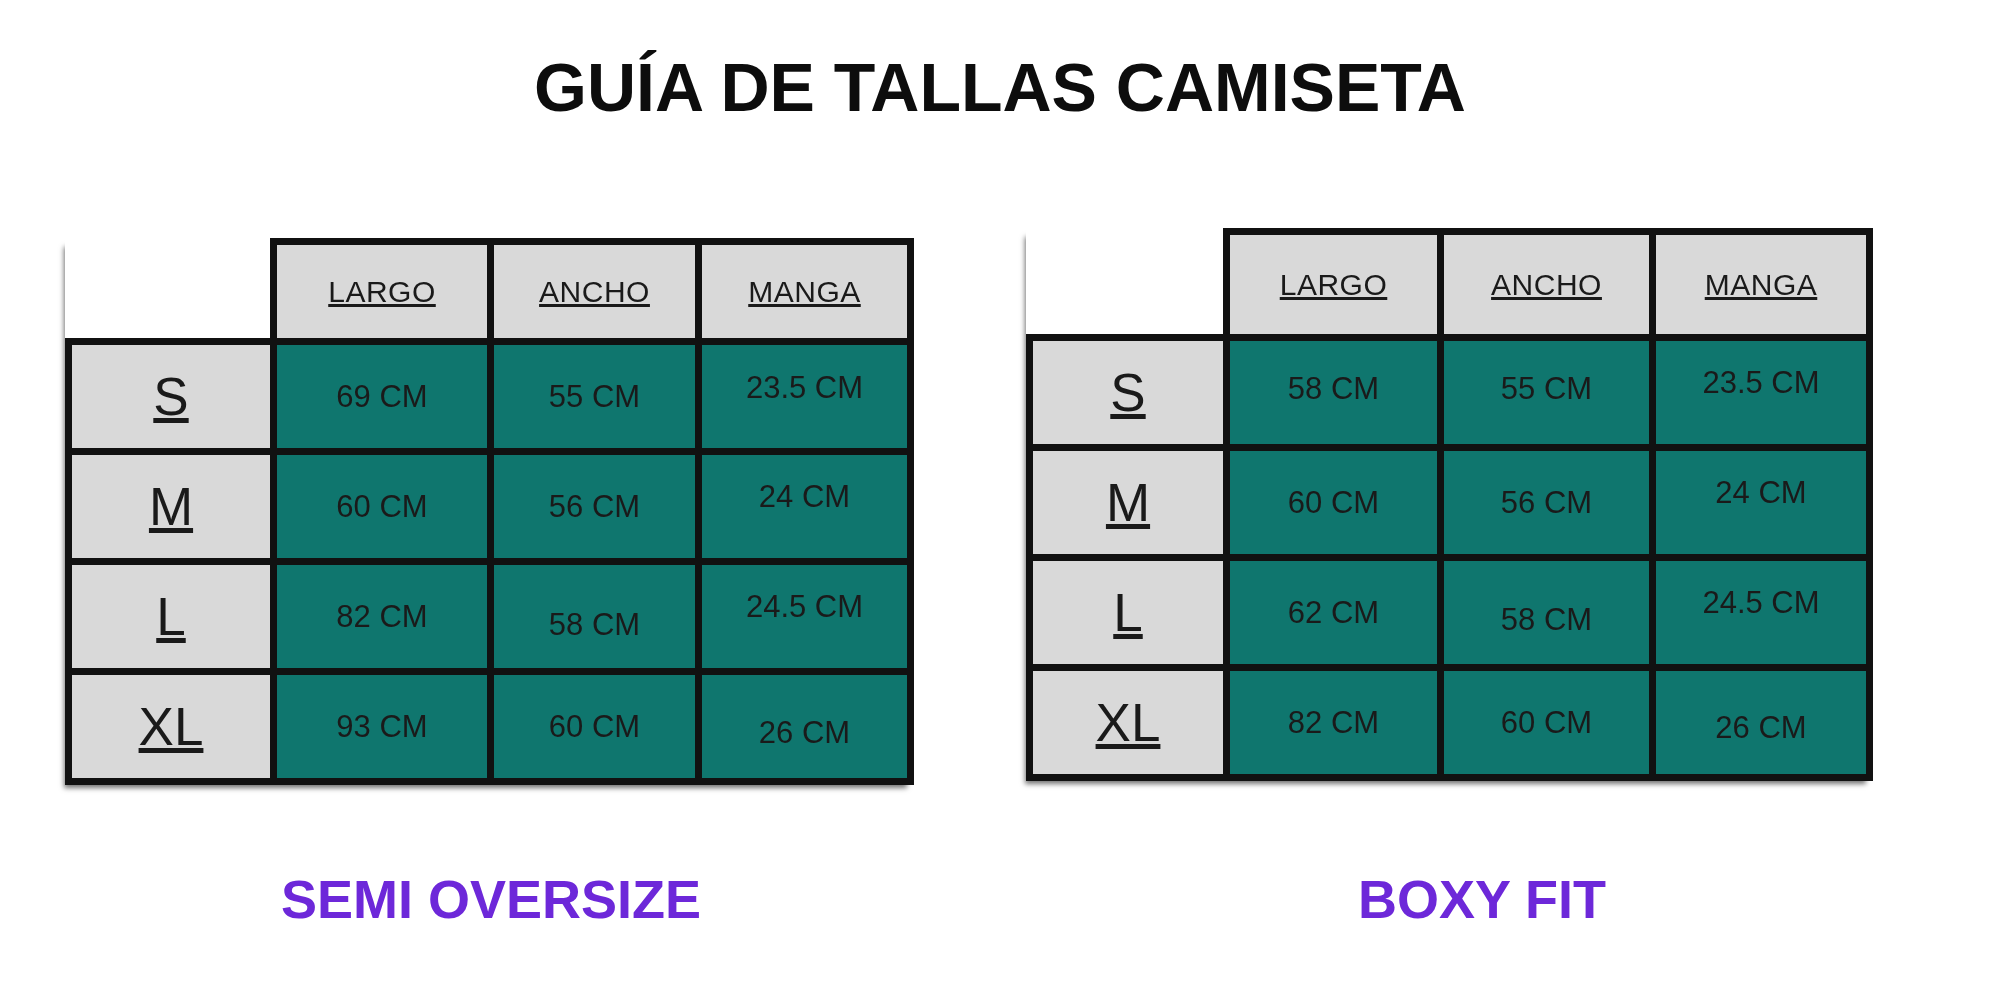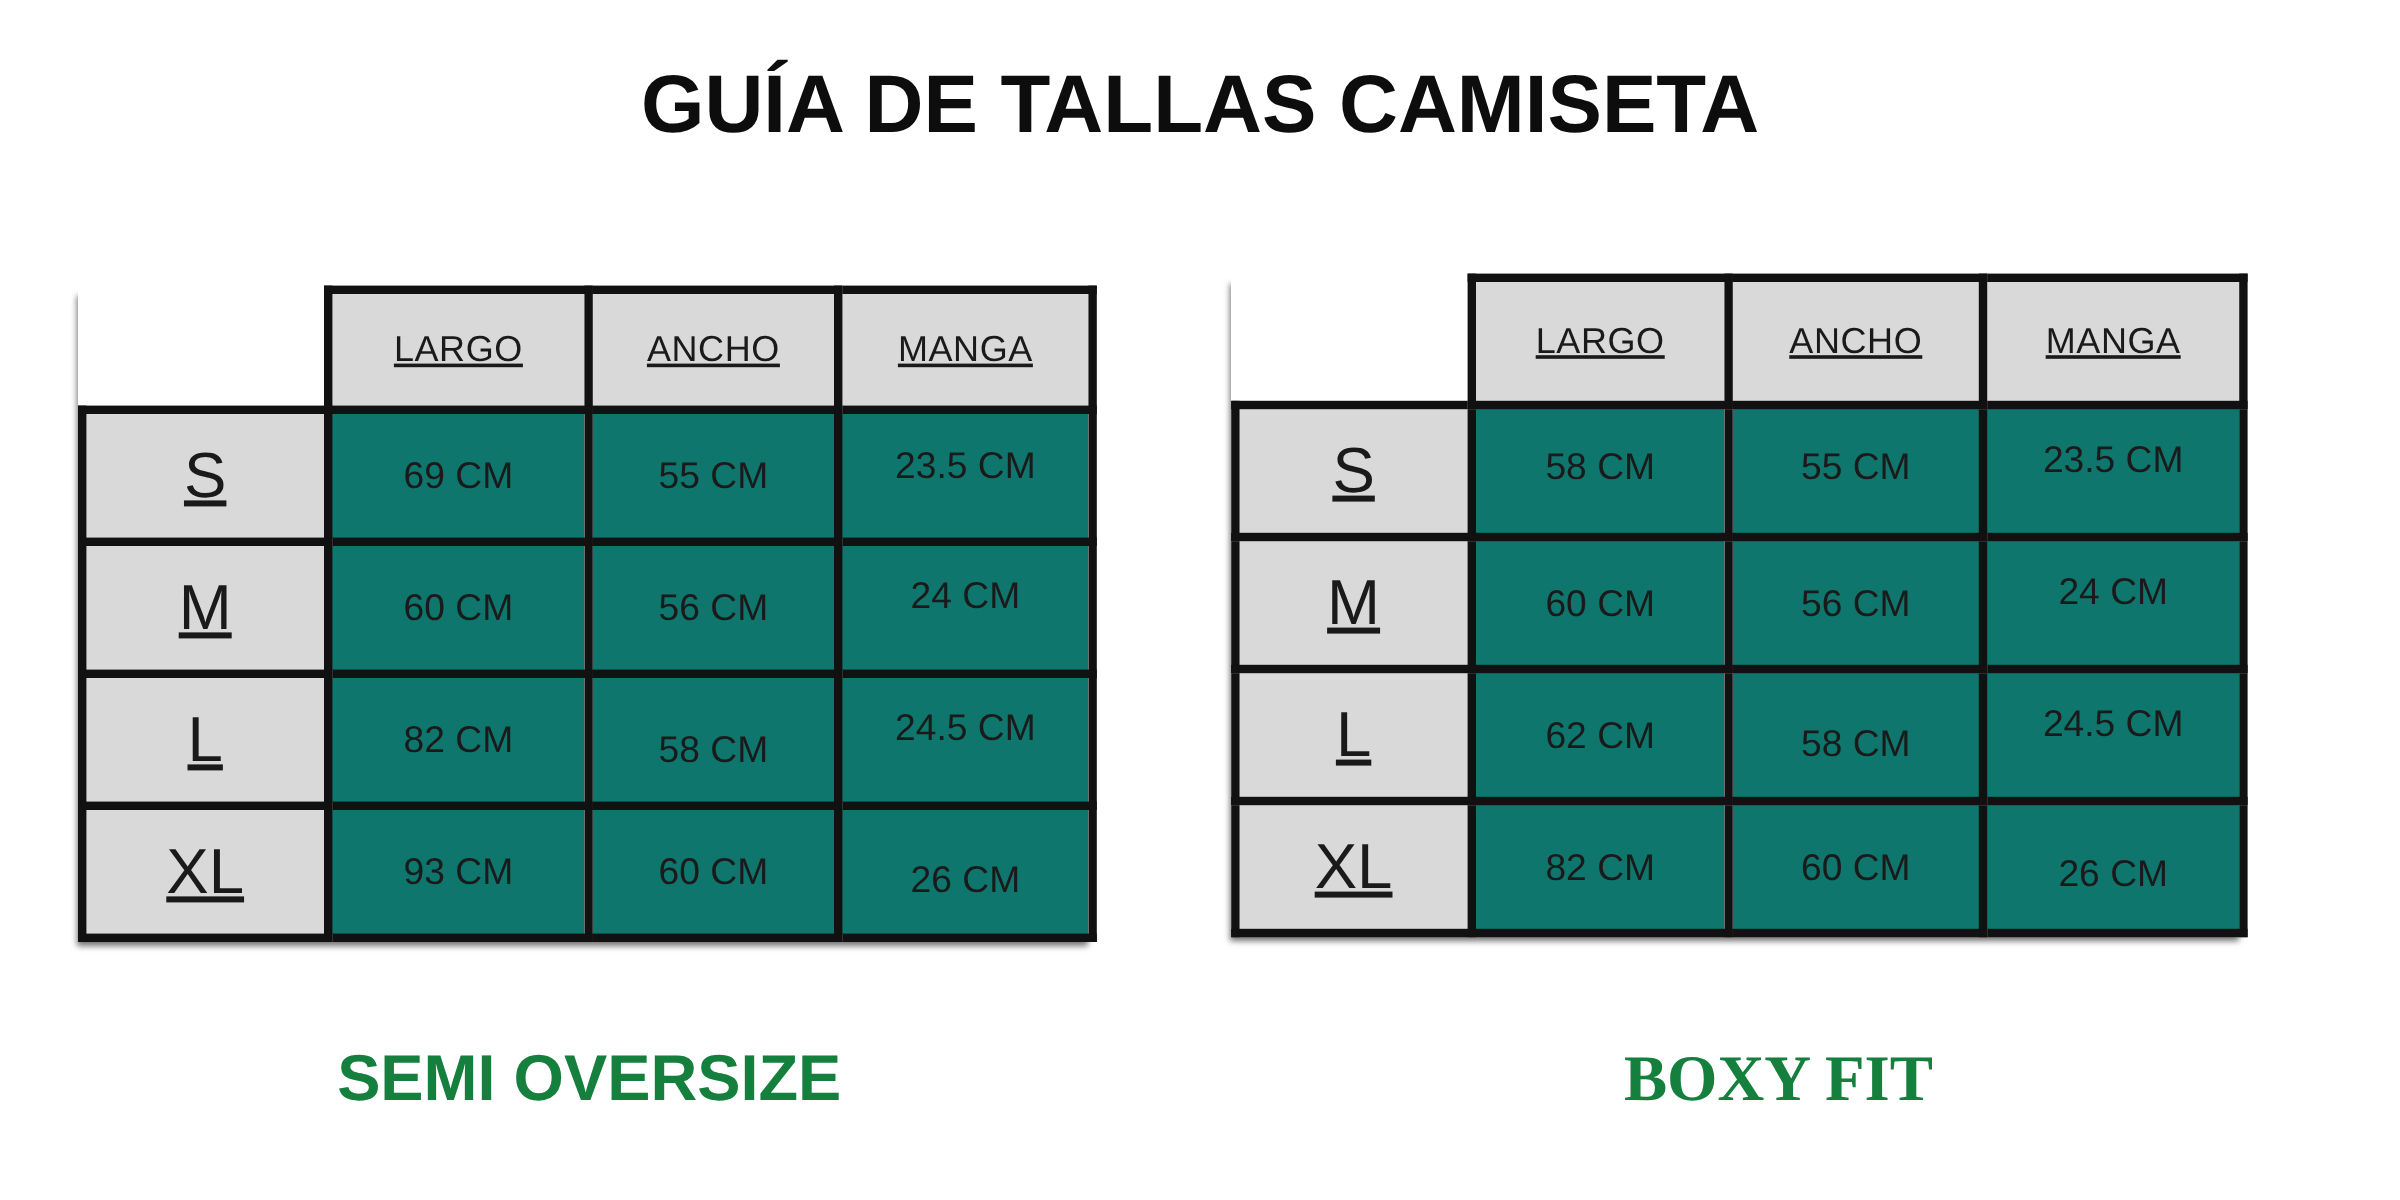--- a/index.html
+++ b/index.html
@@ -79,24 +79,24 @@
   .t1 tr:nth-child(4) td:nth-child(3) .val { transform:translateY(7px); }
   .t1 tr:nth-child(4) td:nth-child(4) .val { transform:translateY(-10px); }
   .t1 tr:nth-child(5) td:nth-child(4) .val { transform:translateY(5px); }
 
   .caption {
     position:absolute;
     width:842px;
     text-align:center;
     font-size:54px;
     font-weight:700;
-    color:#15803d;
+    color:#6d28d9;
   }
   .cap0 { left:70px;  top:868px; }
-  .cap1 { left:1061px; top:868px;font-family:Liberation Serif, serif; }
+  .cap1 { left:1061px; top:868px; }
 </style>
 </head>
 <body>
 
 <div class="page">
 
   <div class="title">GUÍA DE TALLAS CAMISETA</div>
 
   <table class="t0">
     <colgroup>

